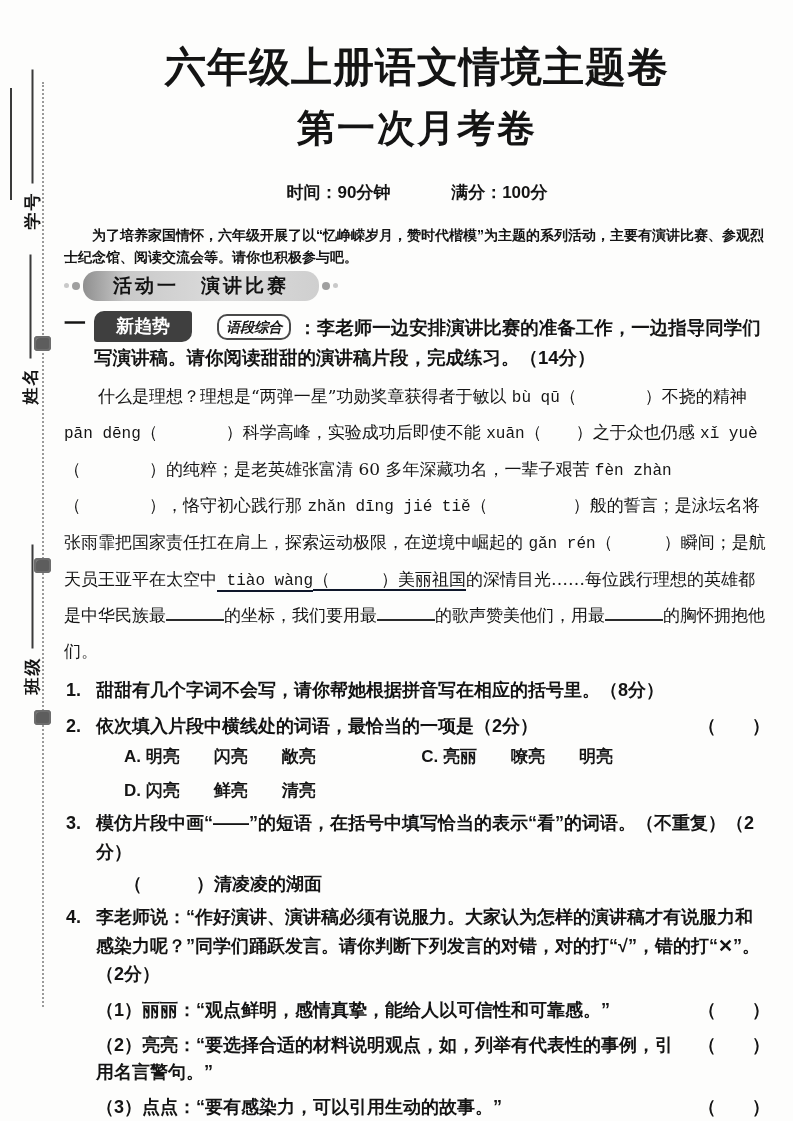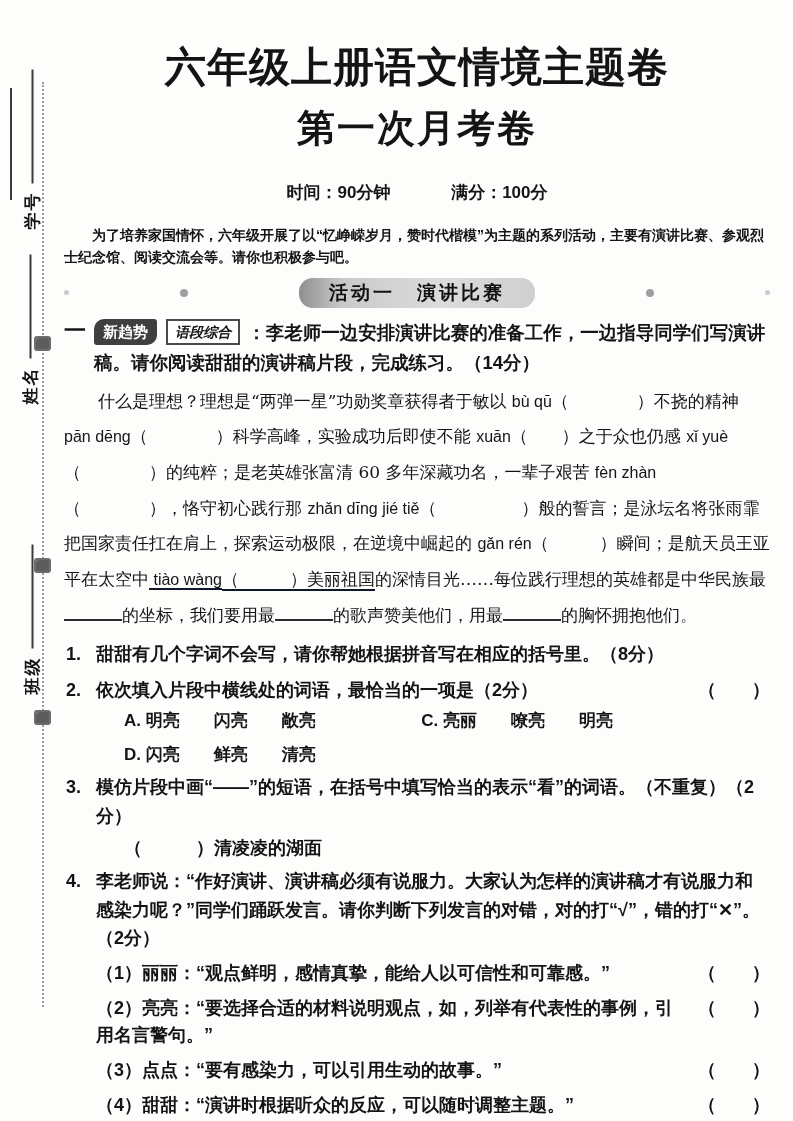--- a/index.html
+++ b/index.html
@@ -26,42 +26,42 @@
 
   
   .content { position:absolute; left:64px; top:0; width:706px; }
   .title { margin:44px 0 16px; text-align:center; font-size:41px; font-weight:900; letter-spacing:1px; line-height:1.15; }
   .subtitle { margin:2px 0 0; text-align:center; font-size:38px; font-weight:900; letter-spacing:2px; line-height:1.15; }
   .meta { margin-top:30px; text-align:center; font-size:17px; font-weight:700; }
   .meta span { margin:0 28px; }
 
   .intro { margin:20px 0 0; font-size:14px; font-weight:700; line-height:1.6; text-indent:2em; }
 
-  .banner-row { margin-top:9px; display:flex; align-items:center; justify-content:space-between; gap:3px; }
+  .banner-row { margin-top:2px; display:flex; align-items:center; justify-content:flex-start; gap:3px; }
   .dot-sm { width:5px; height:5px; border-radius:50%; background:#c9c9c9; }
   .dot-lg { width:8px; height:8px; border-radius:50%; background:#9f9f9f; }
   .banner-pill {
     background:linear-gradient(90deg,#8f8f8f 0%, #c9c9c9 18%, #dcdcdc 60%, #cfcfcf 100%);
     border-radius:14px; padding:2px 30px; font-size:19px; font-weight:800; letter-spacing:3px; color:#111;
   }
 
   .section-lead { margin-top:10px; display:flex; gap:8px; font-size:18.5px; font-weight:700; line-height:1.62; }
   .marker-one { flex:0 0 auto; font-weight:900; font-size:22px; line-height:1.2; letter-spacing:0; }
   .badge-trend {
     display:inline-block; background:#3f3f3f; color:#fff; border-radius:10px 3px 10px 3px;
-    font-size:15px; font-weight:700; padding:1px 9px; margin-right:4px; vertical-align:2px;
+    font-size:18px; font-weight:700; padding:1px 22px; margin-right:20px; vertical-align:2px;
   }
   .badge-type {
-    display:inline-block; border:2px solid #4a4a4a; background:#fff; border-radius:0;
+    display:inline-block; border:2px solid #4a4a4a; background:#fff; border-radius:10px;
     font-size:14px; font-weight:700; font-family:"DejaVu Serif", serif; font-style:italic;
     padding:0 7px; margin-right:2px; vertical-align:2px;
   }
 
   .passage { margin:6px 0 0; font-family:"DejaVu Serif", serif; font-size:17px; line-height:2.1; text-indent:2em; }
-  .seg.pin { font-family:Liberation Sans, sans-serif; font-size:16px; }
+  .seg.pin { font-family:Liberation Mono, monospace; font-size:16px; }
   .seg.u { border-bottom:2px solid #0f172a; }
   .seg.blank { display:inline-block; width:58px; height:1em; border-bottom:2px solid #2a2a2a; vertical-align:baseline; }
 
   .q-row { display:flex; margin-top:7px; font-size:18px; font-weight:600; line-height:1.58; }
   .q-num { flex:0 0 30px; padding-left:2px; font-weight:700; }
   .q-text { flex:1 1 auto; }
   .q-ans { flex:0 0 auto; padding-left:8px; font-weight:600; white-space:nowrap; }
   .opt-grid { margin-top:5px; padding-left:60px; display:grid; grid-template-columns:46% 54%; row-gap:11px; font-size:17px; font-weight:600; }
   .sub-items { margin-top:6px; padding-left:60px; display:flex; gap:78px; font-size:18px; font-weight:600; }
   .tf-row { display:flex; margin-top:8px; padding-left:32px; font-size:18px; font-weight:600; line-height:1.5;gap:8px; }

